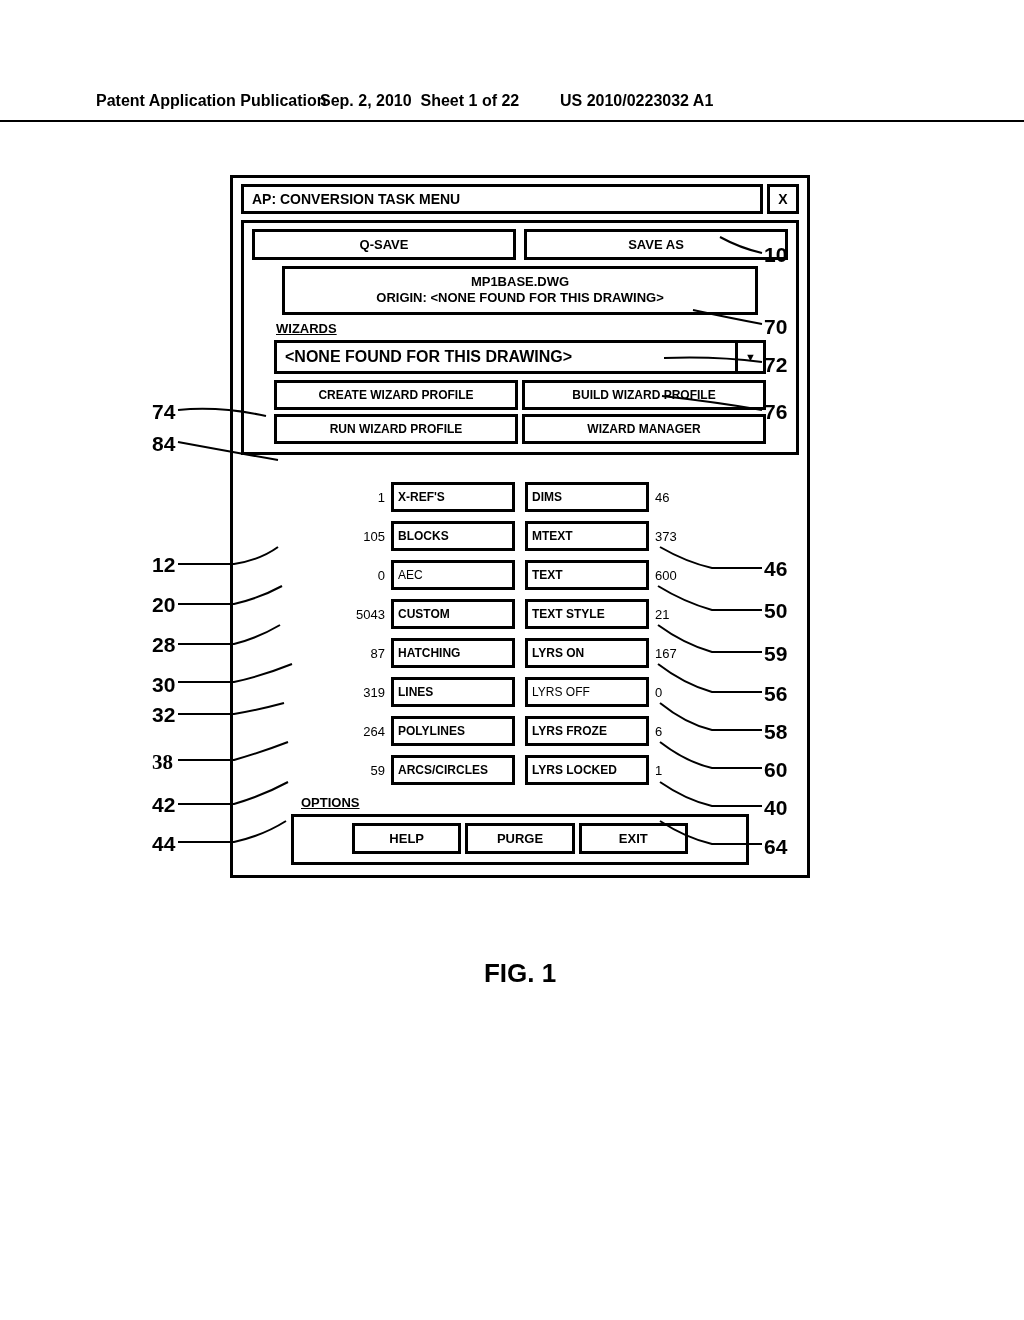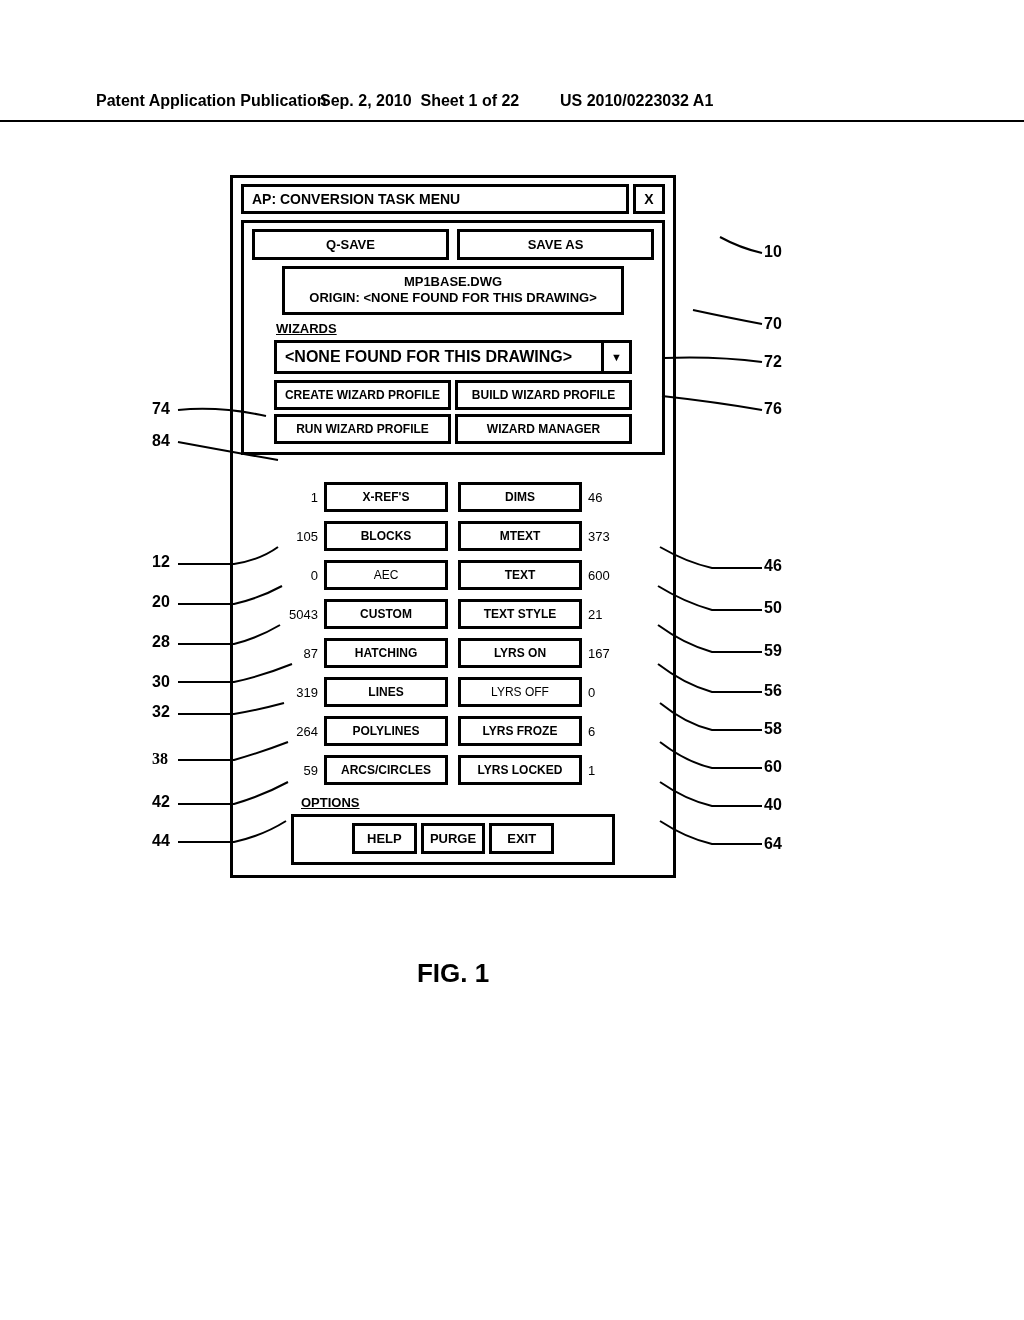--- a/index.html
+++ b/index.html
@@ -33,21 +33,21 @@
       font-weight: bold;
     }
     .header-left { left: 96px; }
     .header-mid { left: 320px; }
     .header-right { left: 560px; }
 
     .figure-wrap {
       position: absolute;
       top: 175px;
       left: 230px;
-      width: 446px;
+      width: 580px;
     }
 
     .main-frame {
       border: 3px solid #000;
       padding: 6px 8px 10px 8px;
       position: relative;
     }
 
     .titlebar {
       display: flex;
@@ -166,21 +166,20 @@
       width: 50px;
       font-size: 13px;
       text-align: center;
       position: relative;
     }
     .stat-count.left { text-align: right; padding-right: 6px; }
     .stat-count.right { text-align: left; padding-left: 6px; }
     .stat-btn {
       width: 124px;
       border: 3px solid #000;
-      text-align: center;
       padding: 5px 4px;
       font-size: 12px;
       font-weight: bold;
     }
     .stat-btn.light { font-weight: normal; }
 
     .options-area {
       margin-top: 8px;
     }
     .options-row {
@@ -189,21 +188,21 @@
       justify-content: center;
       padding: 0 50px;
     }
     .options-row .btn {
       flex: 1;
       font-size: 13px;
     }
 
     .callout {
       position: absolute;
-      font-size: 16px;
+      font-size: 21px;
       font-weight: bold;
     }
 
     svg.leader {
       position: absolute;
       overflow: visible;
       pointer-events: none;
     }
     svg.leader line, svg.leader path {
       stroke: #000;

